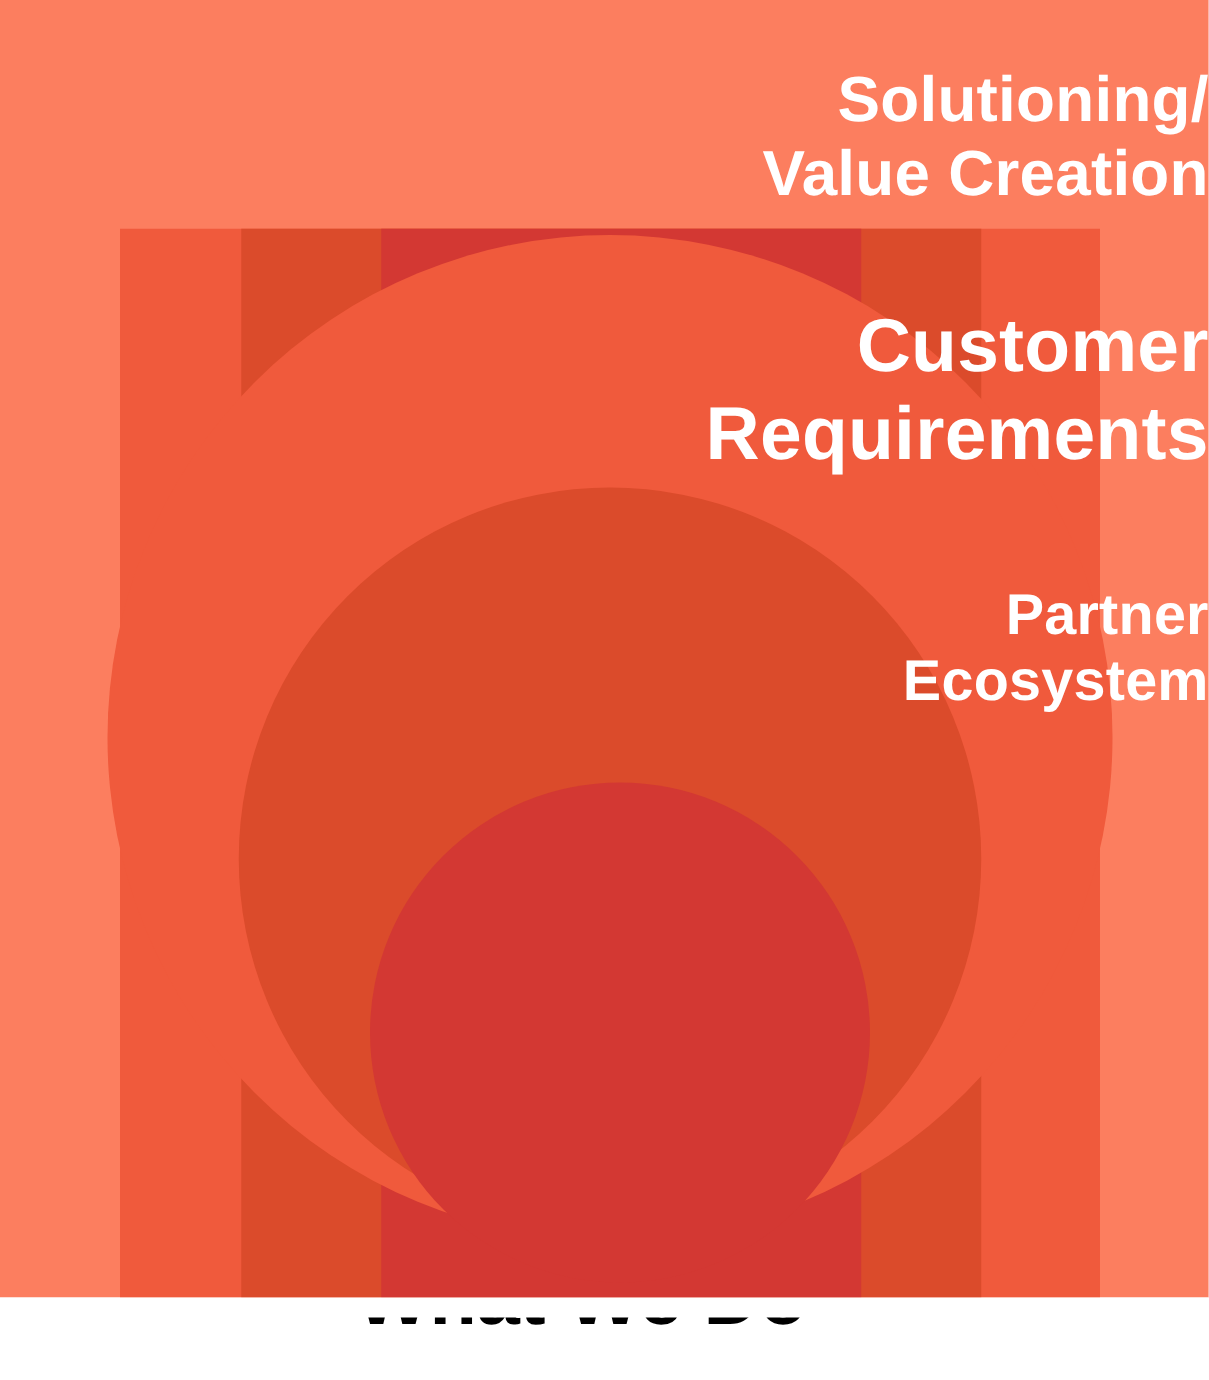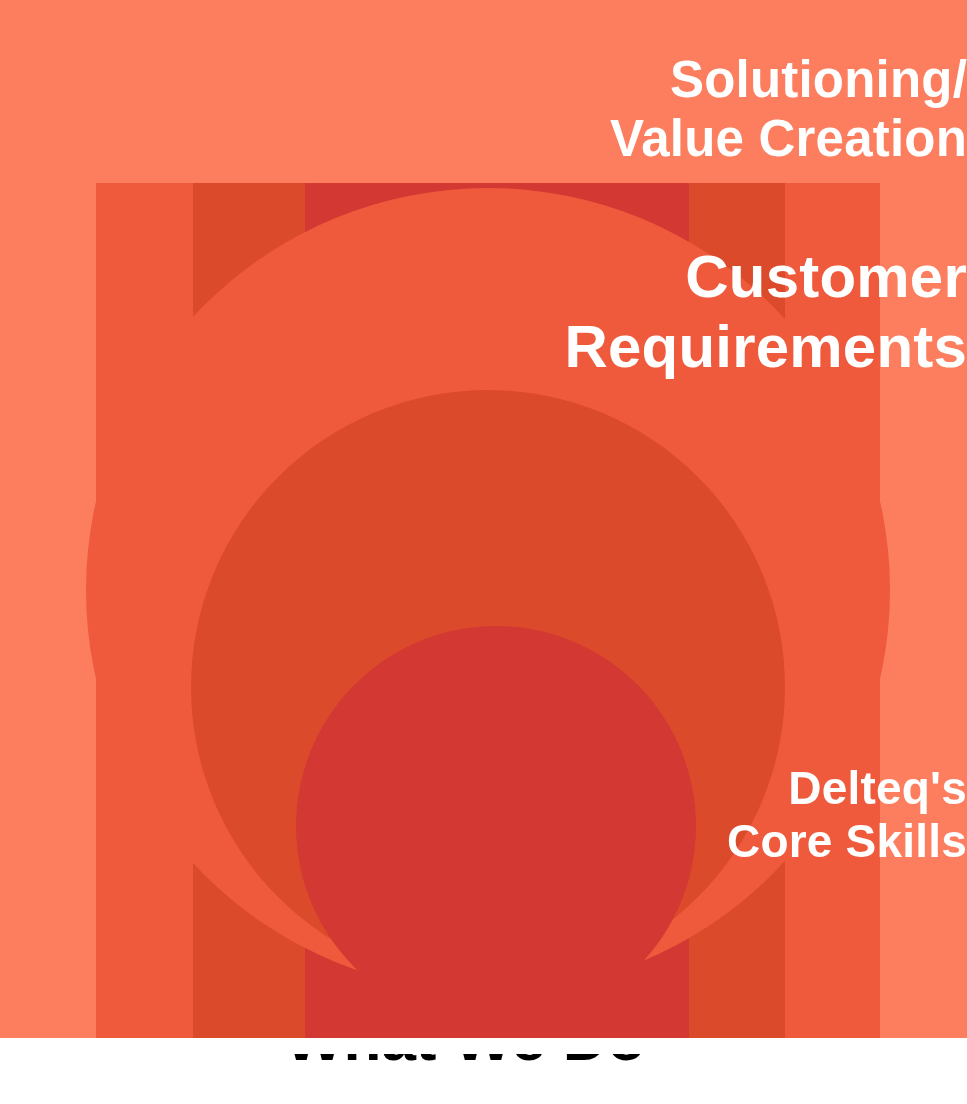--- a/index.html
+++ b/index.html
@@ -49,22 +49,22 @@
   <div class="frame frame-3"></div>
 
   <div class="ring ring-outer"></div>
   <div class="ring ring-mid"></div>
   <div class="ring ring-inner"></div>
 
   <div class="label label-solutioning">Solutioning/
 Value Creation</div>
   <div class="label label-customer">Customer
 Requirements</div>
-  <div class="label label-core">Delteq's
-Core Skills</div>
+  <div class="label label-partner">Partner
+Ecosystem</div>
 
   <div class="caption-strip">
     <div class="caption-clip">
       <p class="caption-text">What We Do</p>
     </div>
   </div>
 
 </div>
 
 </body></html>

